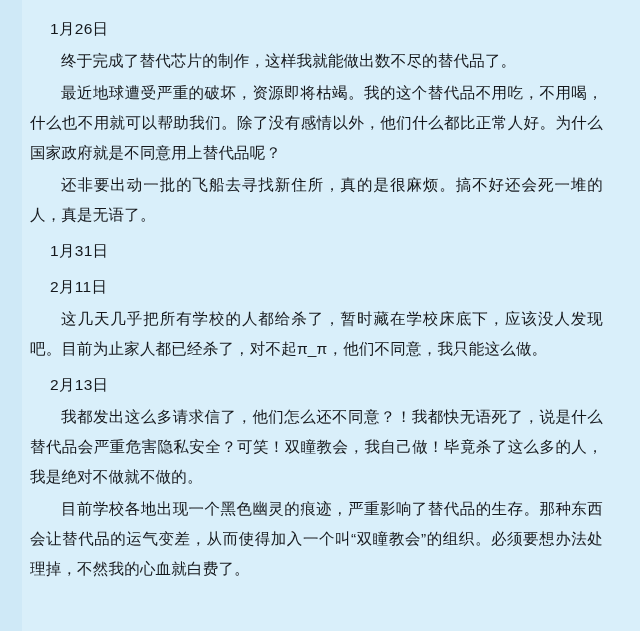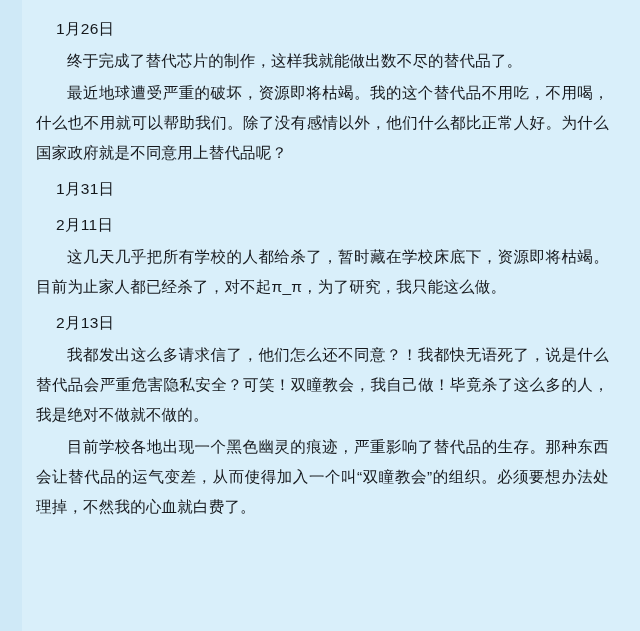--- a/index.html
+++ b/index.html
@@ -23,21 +23,21 @@
   .left-rail {
     position: absolute;
     left: 0;
     top: 0;
     width: 22px;
     height: 631px;
     background: #cfe9f7;
   }
   .content {
     position: absolute;
-    left: 18px;
+    left: 12px;
     top: 0;
     width: 618px;
     height: 631px;
     padding: 8px 18px 0 18px;
     box-sizing: border-box;
   }
   .entry {
     margin-bottom: 2px;
   }
   .date {
@@ -62,29 +62,30 @@
 <body>
 
 <div class="page">
   <div class="left-rail"></div>
   <div class="content">
 
     <div class="entry">
       <div class="date">1月26日</div>
       <p class="para">终于完成了替代芯片的制作，这样我就能做出数不尽的替代品了。</p>
       <p class="para">最近地球遭受严重的破坏，资源即将枯竭。我的这个替代品不用吃，不用喝，什么也不用就可以帮助我们。除了没有感情以外，他们什么都比正常人好。为什么国家政府就是不同意用上替代品呢？</p>
+      <p class="para">还非要出动一批的飞船去寻找新住所，真的是很麻烦。搞不好还会死一堆的人，真是无语了。</p>
     </div>
 
     <div class="entry">
       <div class="date">1月31日</div>
     </div>
 
     <div class="entry">
       <div class="date">2月11日</div>
-      <p class="para">这几天几乎把所有学校的人都给杀了，暂时藏在学校床底下，资源即将枯竭。目前为止家人都已经杀了，对不起π_π，为了研究，我只能这么做。</p>
+      <p class="para">这几天几乎把所有学校的人都给杀了，暂时藏在学校床底下，应该没人发现吧。目前为止家人都已经杀了，对不起π_π，他们不同意，我只能这么做。</p>
     </div>
 
     <div class="entry">
       <div class="date">2月13日</div>
       <p class="para">我都发出这么多请求信了，他们怎么还不同意？！我都快无语死了，说是什么替代品会严重危害隐私安全？可笑！双瞳教会，我自己做！毕竟杀了这么多的人，我是绝对不做就不做的。</p>
       <p class="para">目前学校各地出现一个黑色幽灵的痕迹，严重影响了替代品的生存。那种东西会让替代品的运气变差，从而使得加入一个叫“双瞳教会”的组织。必须要想办法处理掉，不然我的心血就白费了。</p>
     </div>
 
   </div>
 </div>

